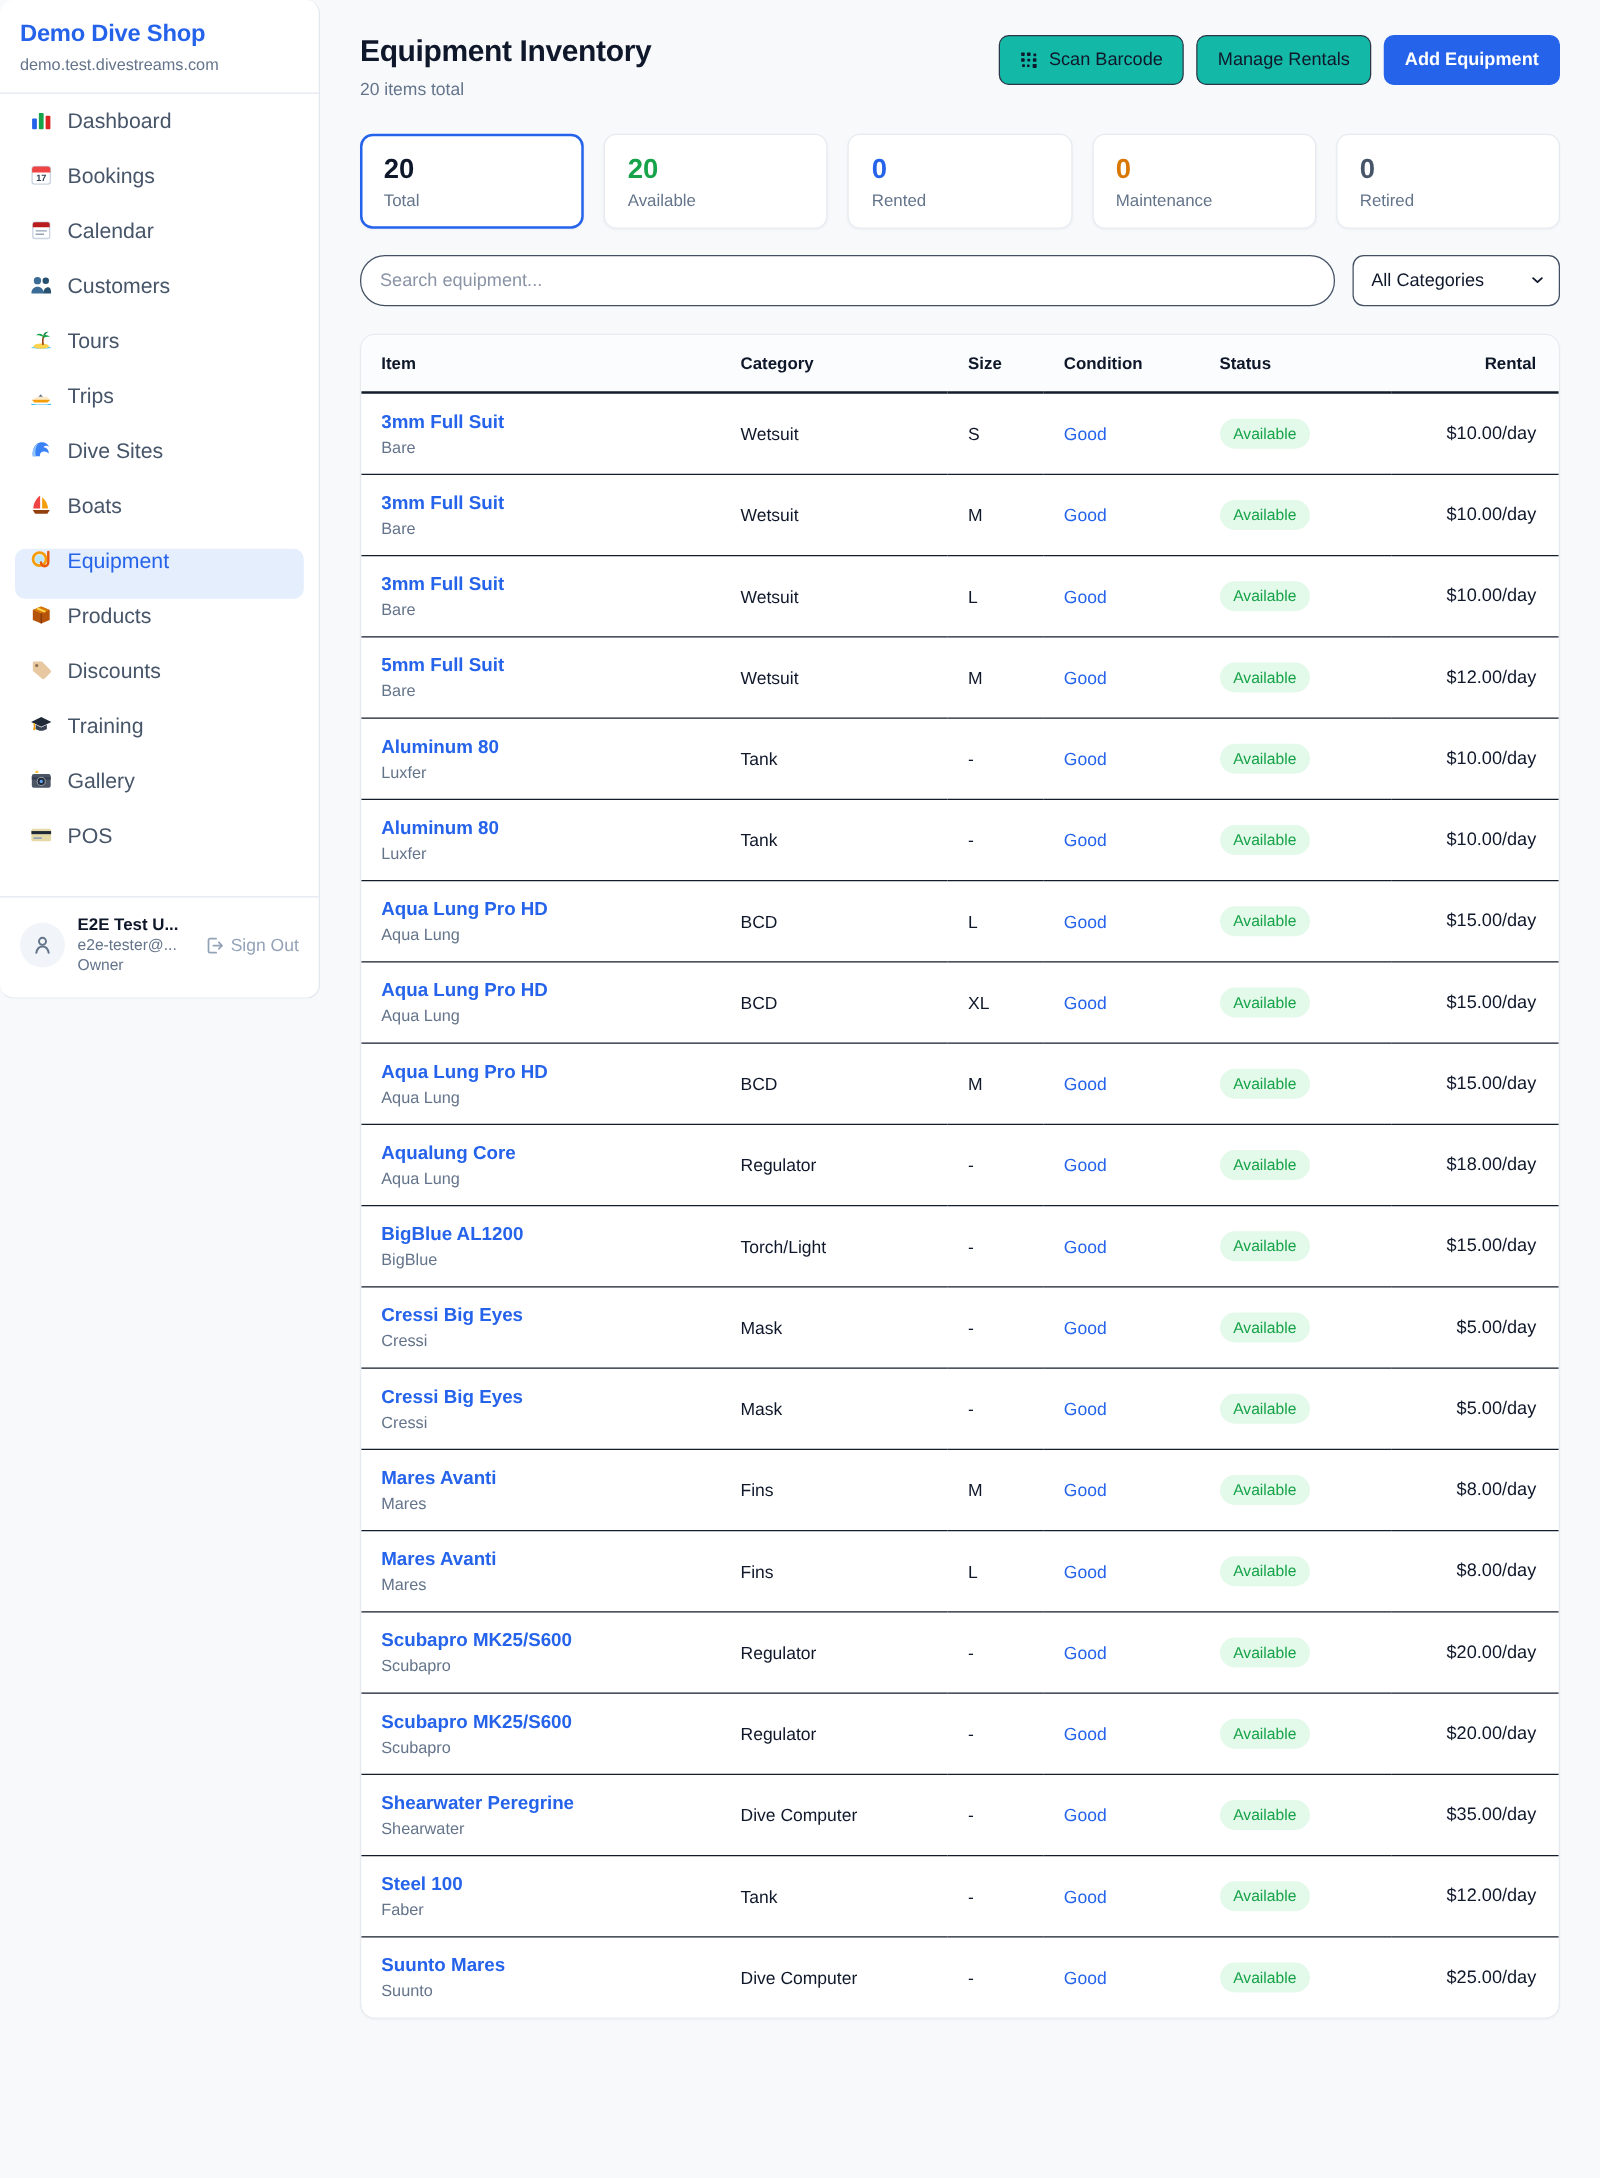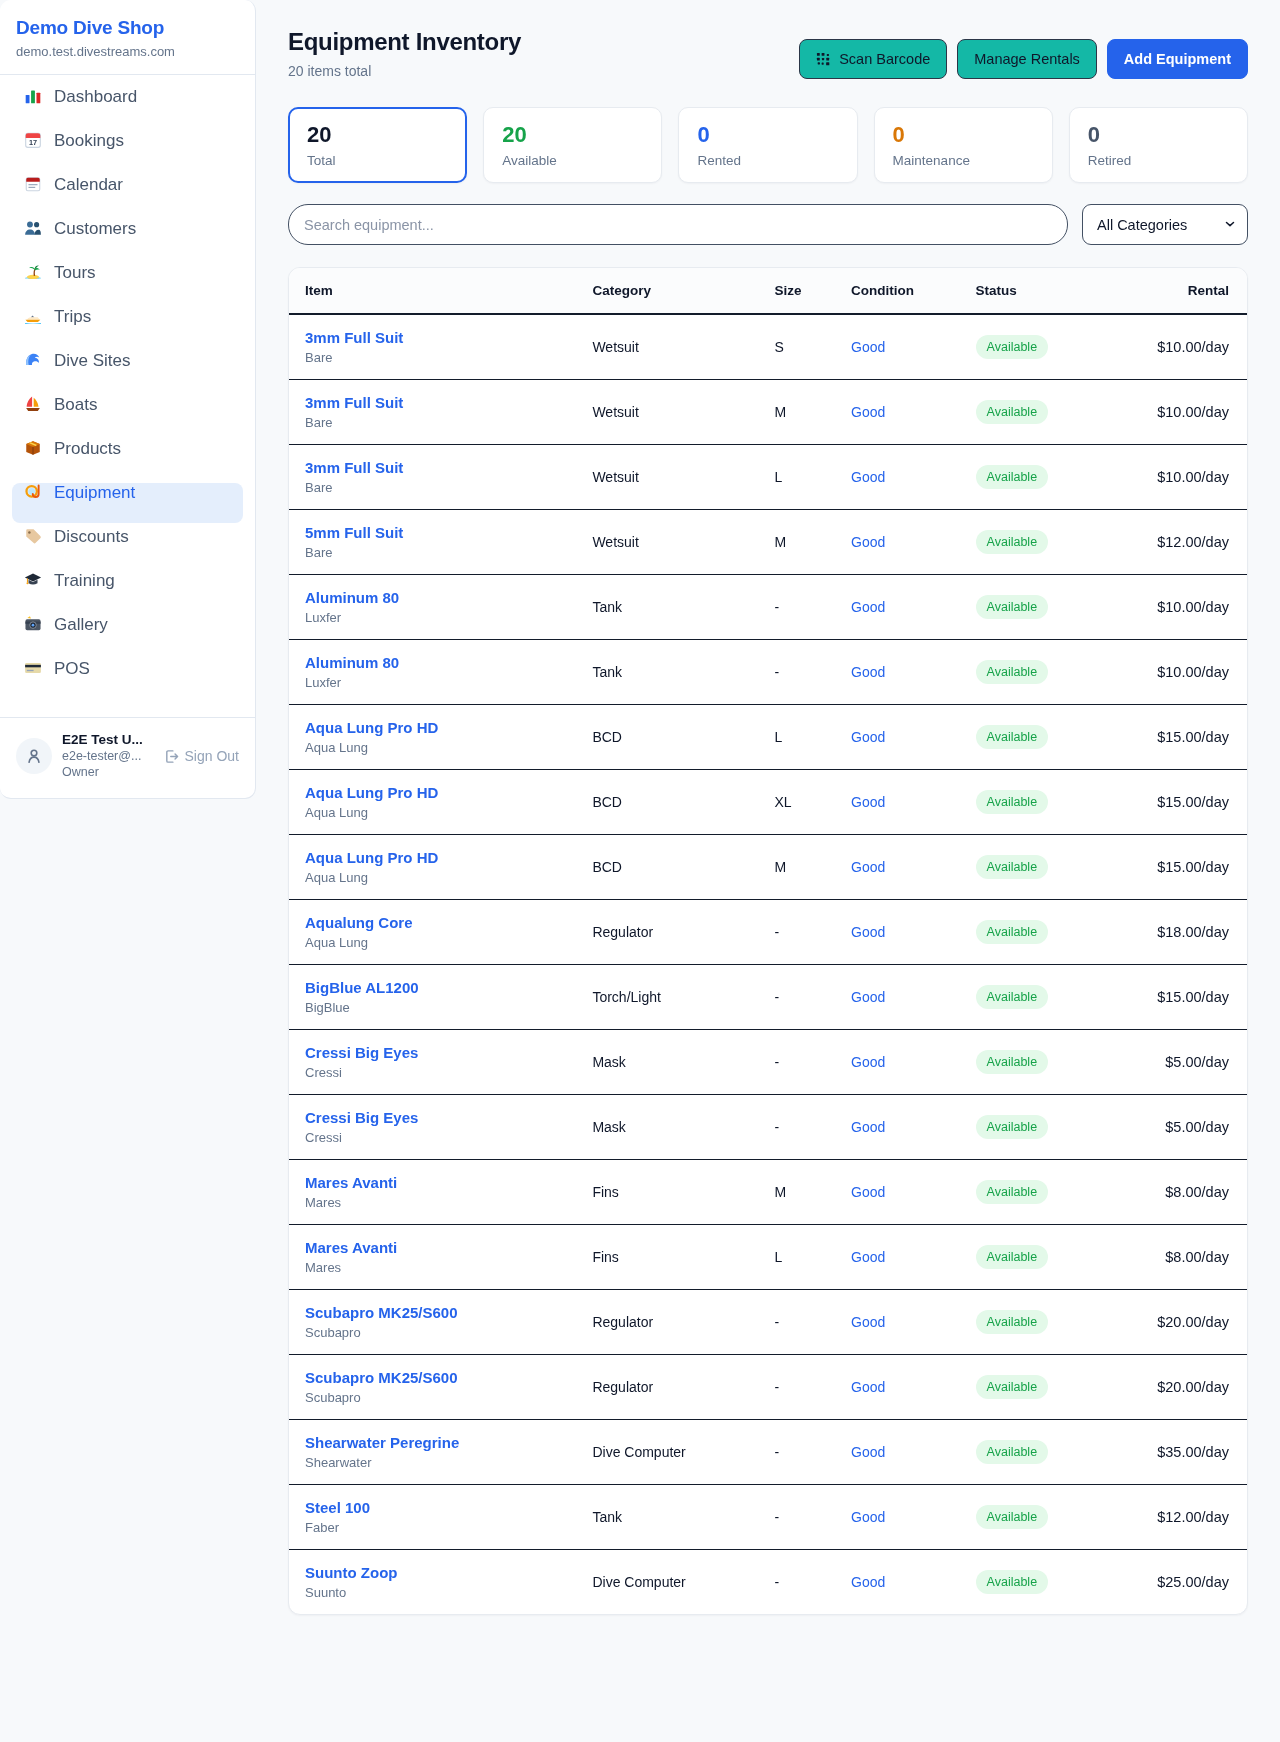--- a/index.html
+++ b/index.html
@@ -47,21 +47,21 @@
   .user-email, .user-role { font-size: 12.5px; color: #64748b; white-space: nowrap; }
   .signout-btn {
     margin-left: auto; background: none; border: none; cursor: pointer;
     color: #94a3b8; font-size: 14px; display: flex; align-items: center; gap: 6px;
     font-family: inherit;
   }
   .signout-btn svg { width: 15px; height: 15px; }
 
   
   .main { position: absolute; left: 256px; top: 0; width: 1024px; padding: 28px 32px 0; }
-  .page-header { display: flex; justify-content: space-between; align-items: flex-end; }
+  .page-header { display: flex; justify-content: space-between; align-items: flex-start; }
   .page-title { font-size: 24px; font-weight: 700; letter-spacing: -.3px; }
   .page-subtitle { font-size: 14px; color: #64748b; margin-top: 7px; }
   .actions { display: flex; gap: 10px; }
   .btn {
     height: 40px; padding: 0 16px; border-radius: 8px; font-size: 14.5px;
     display: inline-flex; align-items: center; gap: 8px; cursor: pointer;
     font-family: inherit; white-space: nowrap;
   }
   .btn.ghost { background: #14b8a6; border: 1px solid #2b3647; color: #0f172a; font-weight: 500; }
   .btn.primary { background: #2563eb; border: 1px solid #2563eb; color: #fff; font-weight: 600; }
@@ -275,32 +275,32 @@
         <span>Dive Sites</span>
       </a>
 
       <a class="nav-item">
         <svg class="nav-icon" aria-hidden="true">
           <use href="#i-sailboat"></use>
         </svg>
         <span>Boats</span>
       </a>
 
+      <a class="nav-item" data-active="true">
+        <svg class="nav-icon" aria-hidden="true">
+          <use href="#i-dive-mask"></use>
+        </svg>
+        <span>Equipment</span>
+      </a>
+
       <a class="nav-item">
         <svg class="nav-icon" aria-hidden="true">
           <use href="#i-package"></use>
         </svg>
         <span>Products</span>
-      </a>
-
-      <a class="nav-item" data-active="true">
-        <svg class="nav-icon" aria-hidden="true">
-          <use href="#i-dive-mask"></use>
-        </svg>
-        <span>Equipment</span>
       </a>
 
       <a class="nav-item">
         <svg class="nav-icon" aria-hidden="true">
           <use href="#i-tag"></use>
         </svg>
         <span>Discounts</span>
       </a>
 
       <a class="nav-item">
@@ -726,21 +726,21 @@
               <a class="cond-link">Good</a>
             </td>
             <td>
               <span class="pill">Available</span>
             </td>
             <td class="col-rental">$12.00/day</td>
           </tr>
 
           <tr>
             <td>
-              <a class="item-link">Suunto Zoop</a>
+              <a class="item-link">Suunto Mares</a>
               <div class="item-brand">Suunto</div>
             </td>
             <td>Dive Computer</td>
             <td>-</td>
             <td>
               <a class="cond-link">Good</a>
             </td>
             <td>
               <span class="pill">Available</span>
             </td>

